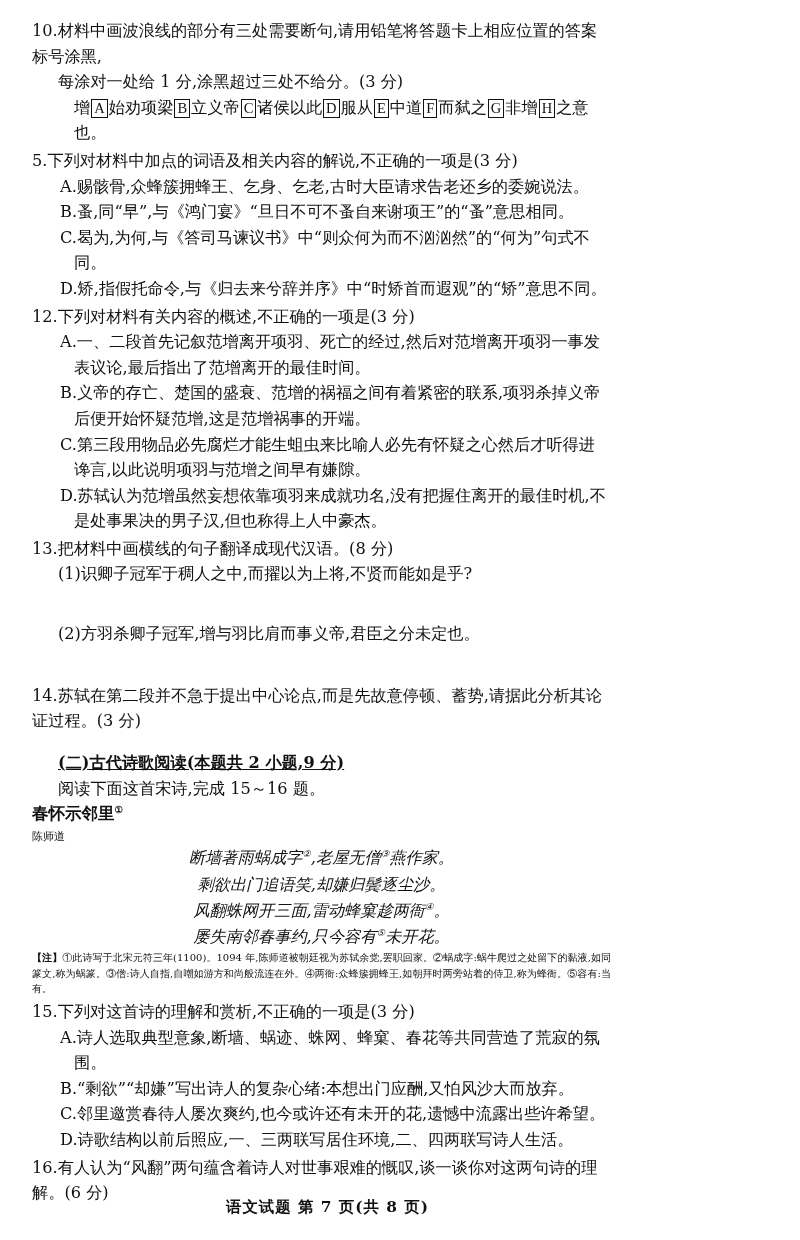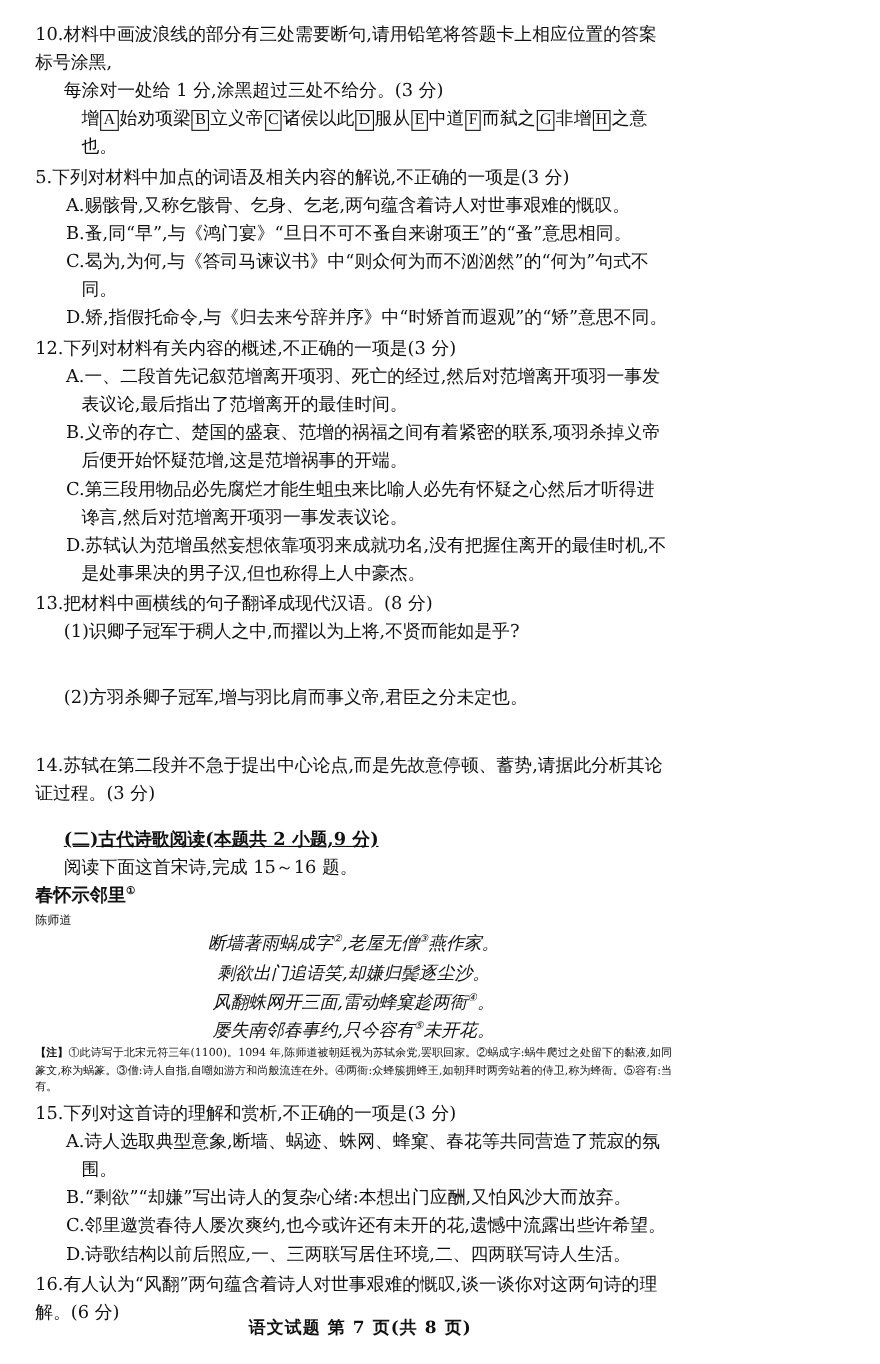--- a/index.html
+++ b/index.html
@@ -101,31 +101,31 @@
   <div class="q">
     <div class="num-line">10.材料中画波浪线的部分有三处需要断句,请用铅笔将答题卡上相应位置的答案标号涂黑,</div>
     <div class="num-line indent1">每涂对一处给 1 分,涂黑超过三处不给分。(3 分)</div>
     <div class="num-line indent2">
       <span>增</span><span class="boxed">A</span><span>始劝项梁</span><span class="boxed">B</span><span>立义帝</span><span class="boxed">C</span><span>诸侯以此</span><span class="boxed">D</span><span>服从</span><span class="boxed">E</span><span>中道</span><span class="boxed">F</span><span>而弑之</span><span class="boxed">G</span><span>非增</span><span class="boxed">H</span><span>之意也。</span>
     </div>
   </div>
 
   <div class="q">
     <div class="num-line">5.下列对材料中加点的词语及相关内容的解说,不正确的一项是(3 分)</div>
-    <div class="opt">A.赐骸骨,又称乞骸骨、乞身、乞老,两句蕴含着诗人对世事艰难的慨叹。</div>
+    <div class="opt">A.赐骸骨,众蜂簇拥蜂王、乞身、乞老,古时大臣请求告老还乡的委婉说法。</div>
     <div class="opt">B.蚤,同“早”,与《鸿门宴》“旦日不可不蚤自来谢项王”的“蚤”意思相同。</div>
     <div class="opt">C.曷为,为何,与《答司马谏议书》中“则众何为而不汹汹然”的“何为”句式不同。</div>
     <div class="opt">D.矫,指假托命令,与《归去来兮辞并序》中“时矫首而遐观”的“矫”意思不同。</div>
   </div>
 
   <div class="q">
     <div class="num-line">12.下列对材料有关内容的概述,不正确的一项是(3 分)</div>
     <div class="opt">A.一、二段首先记叙范增离开项羽、死亡的经过,然后对范增离开项羽一事发表议论,最后指出了范增离开的最佳时间。</div>
     <div class="opt">B.义帝的存亡、楚国的盛衰、范增的祸福之间有着紧密的联系,项羽杀掉义帝后便开始怀疑范增,这是范增祸事的开端。</div>
-    <div class="opt">C.第三段用物品必先腐烂才能生蛆虫来比喻人必先有怀疑之心然后才听得进谗言,然后对范增离开项羽一事发表议论。</div>
+    <div class="opt">C.第三段用物品必先腐烂才能生蛆虫来比喻人必先有怀疑之心然后才听得进谗言,以此说明项羽与范增之间早有嫌隙。</div>
     <div class="opt">D.苏轼认为范增虽然妄想依靠项羽来成就功名,没有把握住离开的最佳时机,不是处事果决的男子汉,但也称得上人中豪杰。</div>
   </div>
 
   <div class="q">
     <div class="num-line">13.把材料中画横线的句子翻译成现代汉语。(8 分)</div>
     <div class="num-line indent1">(1)识卿子冠军于稠人之中,而擢以为上将,不贤而能如是乎?</div>
     <div class="blank-gap"></div>
     <div class="num-line indent1">(2)方羽杀卿子冠军,增与羽比肩而事义帝,君臣之分未定也。</div>
   </div>
 

